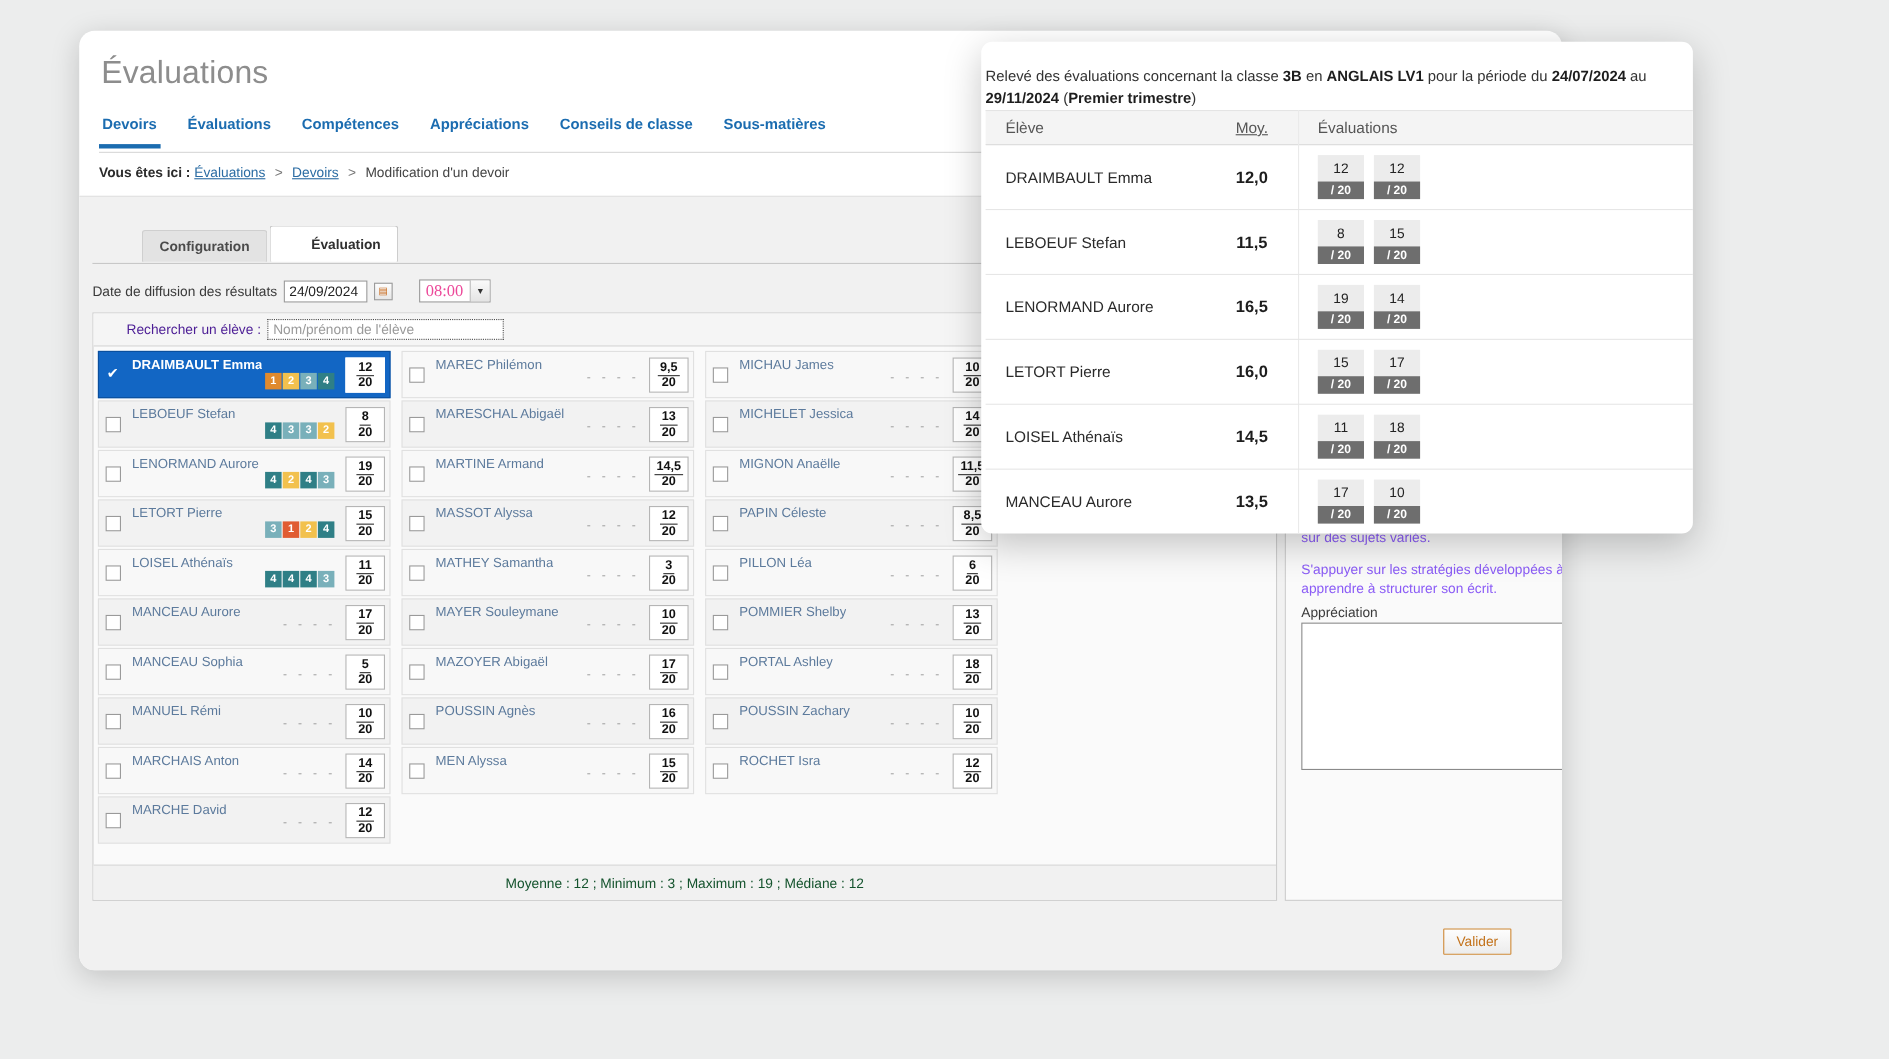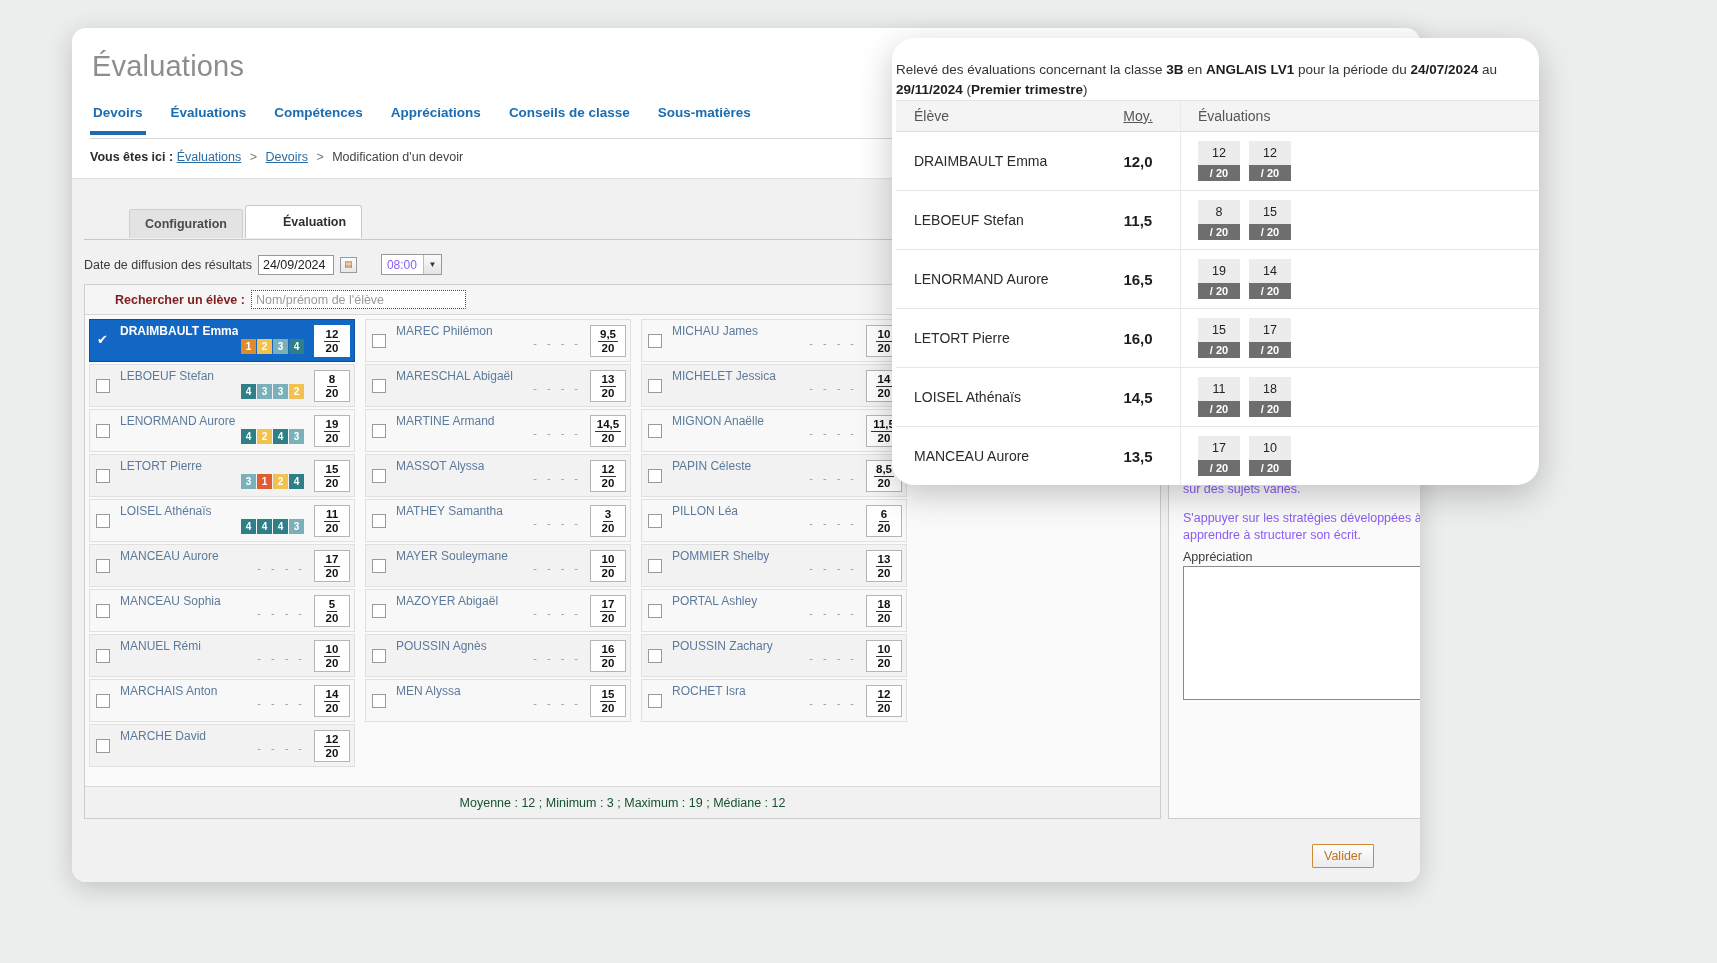--- a/index.html
+++ b/index.html
@@ -103,43 +103,43 @@
     width:17px; height:16px; border:1px solid #9a9a9a;
     background:linear-gradient(#fdfdfd,#e7e7e7);
     display:inline-flex; align-items:center; justify-content:center;
     cursor:pointer; font-size:9px; line-height:1; color:#c96a1b;
   }
   .time-select {
     display:inline-flex; align-items:stretch;
     border:1px solid #999; background:#fff; height:21px; margin-left:18px;
   }
   .time-select .val {
-    padding:1px 6px 0 5px; font-size:12px; color:#8b5cf6;
-    display:flex; align-items:center;
+    padding:1px 6px 0 5px; font-size:15px; color:#ec4899;
+    display:flex; align-items:center;font-family:Liberation Serif, serif;
   }
   .time-select .arrow {
     width:18px; border-left:1px solid #bbb;
     background:linear-gradient(#fafafa,#e4e4e4);
     display:flex; align-items:center; justify-content:center;
     font-size:8px; color:#333;
   }
 
   
   .students-box {
     position:absolute; left:12px; top:105px;
     width:1077px; height:535px;
     background:#fafafa;
     border:1px solid #cdcdcd;
   }
   .search-bar {
     height:30px; display:flex; align-items:center;
     padding:0 10px; border-bottom:1px solid #d6d6d6;
     background:#f5f5f5; position:relative;
   }
-  .search-label { font-size:12.5px; font-weight:bold; color:#7f1d1d;padding-left:20px; }
+  .search-label { font-size:12.5px; font-weight:normal; color:#4c1d95;padding-left:20px; }
   .search-input {
     margin-left:6px; width:215px; height:19px;
     border:1px dotted #4a4a4a; background:#fff;
     font-size:12.5px; color:#222; padding:1px 4px;
     font-family:"Liberation Sans", sans-serif;
   }
   .search-input::placeholder { color:#9a9a9a; }
   .filter-links {
     position:absolute; right:12px; top:7px;
     font-size:12px; color:#2b6ca3;
@@ -253,21 +253,21 @@
     display:flex; align-items:center; justify-content:center;
     cursor:pointer; border-radius:1px;
   }
 
   
   #overlay-card {
     position:absolute;
     left:892px; top:38px;
     width:647px; height:447px;
     background:#ffffff;
-    border-radius:22px;
+    border-radius:10px;
     box-shadow:0 10px 34px rgba(0,0,0,0.22);
     overflow:hidden;
   }
   .ov-caption {
     position:absolute; left:4px; top:22px;
     width:620px;
     font-size:13.5px; color:#333; line-height:1.45;
   }
   .ov-caption b { font-weight:bold; color:#1d1d1d; }
   .ov-thead {

